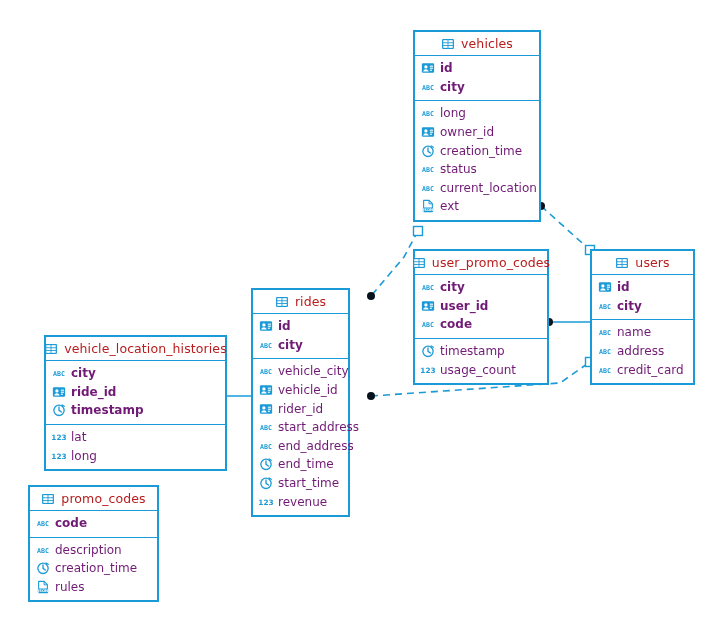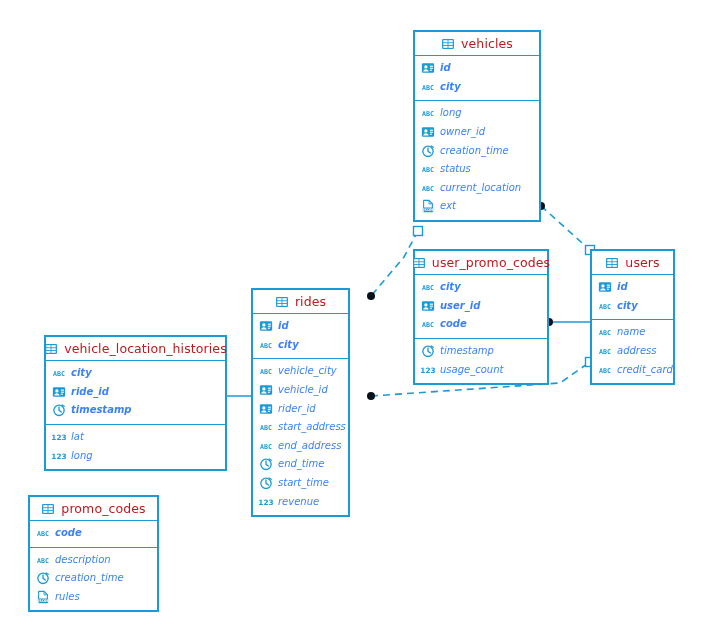--- a/index.html
+++ b/index.html
@@ -33,21 +33,21 @@
   }
   .sect{box-sizing:border-box;padding:3px 0 4px 0;}
   .sect.pk{border-bottom:1px solid #1a9ad7;}
   .row{
     height:18.6px;
     display:flex;align-items:center;gap:5px;
     padding-left:6px;
     box-sizing:border-box;
     white-space:nowrap;
   }
-  .fname{font-size:10px;color:#3b82f6;line-height:1;font-style:italic;}
+  .fname{font-size:12px;color:#701a75;line-height:1;}
   .row.key .fname{font-weight:bold;}
 
   
   .ic{width:14px;height:14px;flex:0 0 14px;display:block;}
 
   
 </style>
 </head>
 <body>
 
@@ -206,21 +206,21 @@
           <span class="fname">timestamp</span>
         </div>
         <div class="row">
           <svg class="ic" viewBox="0 0 16 16">
             <text x="8" y="11.6" font-family="DejaVu Sans, Liberation Sans, sans-serif" font-size="8.4" font-weight="bold" fill="#1a9ad7" text-anchor="middle">123</text>
           </svg>
           <span class="fname">usage_count</span>
         </div>
       </div>
     </div>
-    <div class="tbl" style="left: 590px; top: 249px; width: 85px;">
+    <div class="tbl" style="left: 590px; top: 249px; width: 105px;">
       <div class="tbl-head">
         <svg class="ic" viewBox="0 0 16 16">
           <rect x="1.2" y="2.2" width="13.6" height="11.6" rx="1.2" fill="#1a9ad7"></rect>
           <rect x="2.6" y="3.6" width="4.9" height="2.5" fill="#fff"></rect>
           <rect x="8.5" y="3.6" width="4.9" height="2.5" fill="#fff"></rect>
           <rect x="2.6" y="7.1" width="4.9" height="2.1" fill="#fff"></rect>
           <rect x="8.5" y="7.1" width="4.9" height="2.1" fill="#fff"></rect>
           <rect x="2.6" y="10.2" width="4.9" height="2.2" fill="#fff"></rect>
           <rect x="8.5" y="10.2" width="4.9" height="2.2" fill="#fff"></rect>
         </svg>
@@ -411,21 +411,21 @@
           <span class="fname">lat</span>
         </div>
         <div class="row">
           <svg class="ic" viewBox="0 0 16 16">
             <text x="8" y="11.6" font-family="DejaVu Sans, Liberation Sans, sans-serif" font-size="8.4" font-weight="bold" fill="#1a9ad7" text-anchor="middle">123</text>
           </svg>
           <span class="fname">long</span>
         </div>
       </div>
     </div>
-    <div class="tbl" style="left: 28px; top: 495px; width: 131px;">
+    <div class="tbl" style="left: 28px; top: 485px; width: 131px;">
       <div class="tbl-head">
         <svg class="ic" viewBox="0 0 16 16">
           <rect x="1.2" y="2.2" width="13.6" height="11.6" rx="1.2" fill="#1a9ad7"></rect>
           <rect x="2.6" y="3.6" width="4.9" height="2.5" fill="#fff"></rect>
           <rect x="8.5" y="3.6" width="4.9" height="2.5" fill="#fff"></rect>
           <rect x="2.6" y="7.1" width="4.9" height="2.1" fill="#fff"></rect>
           <rect x="8.5" y="7.1" width="4.9" height="2.1" fill="#fff"></rect>
           <rect x="2.6" y="10.2" width="4.9" height="2.2" fill="#fff"></rect>
           <rect x="8.5" y="10.2" width="4.9" height="2.2" fill="#fff"></rect>
         </svg>

